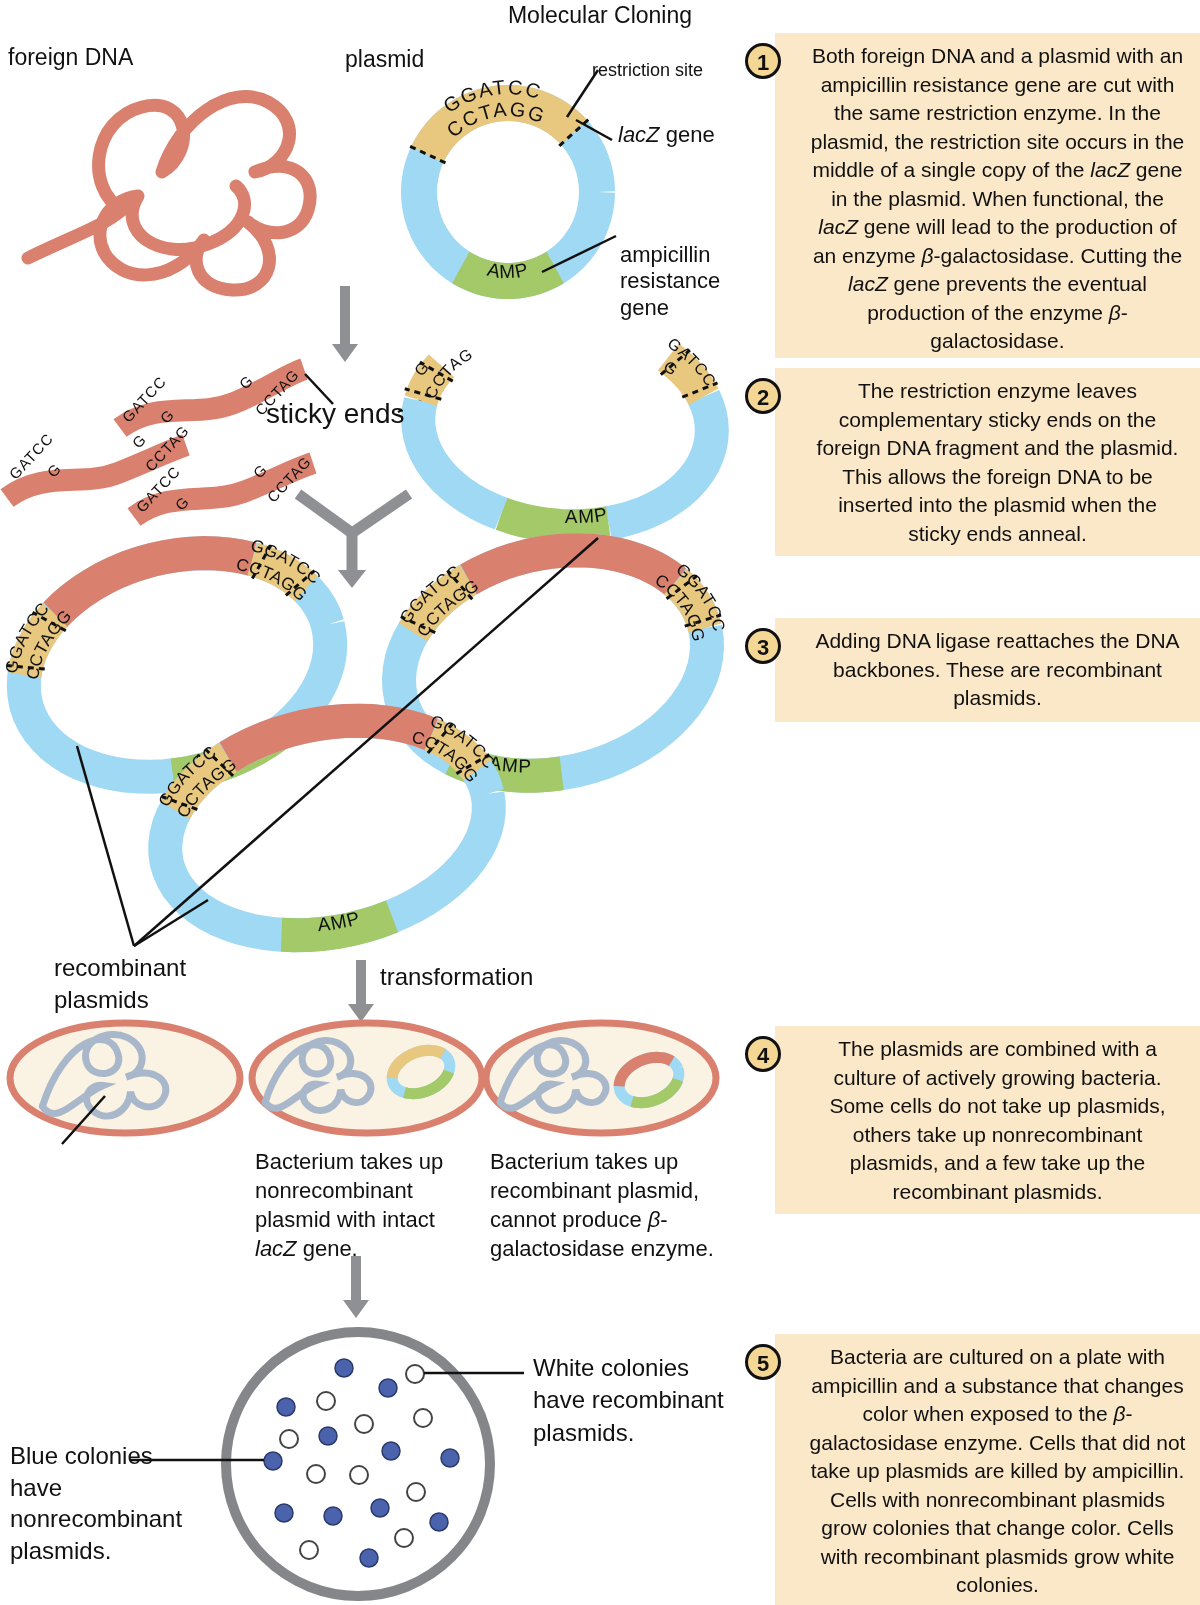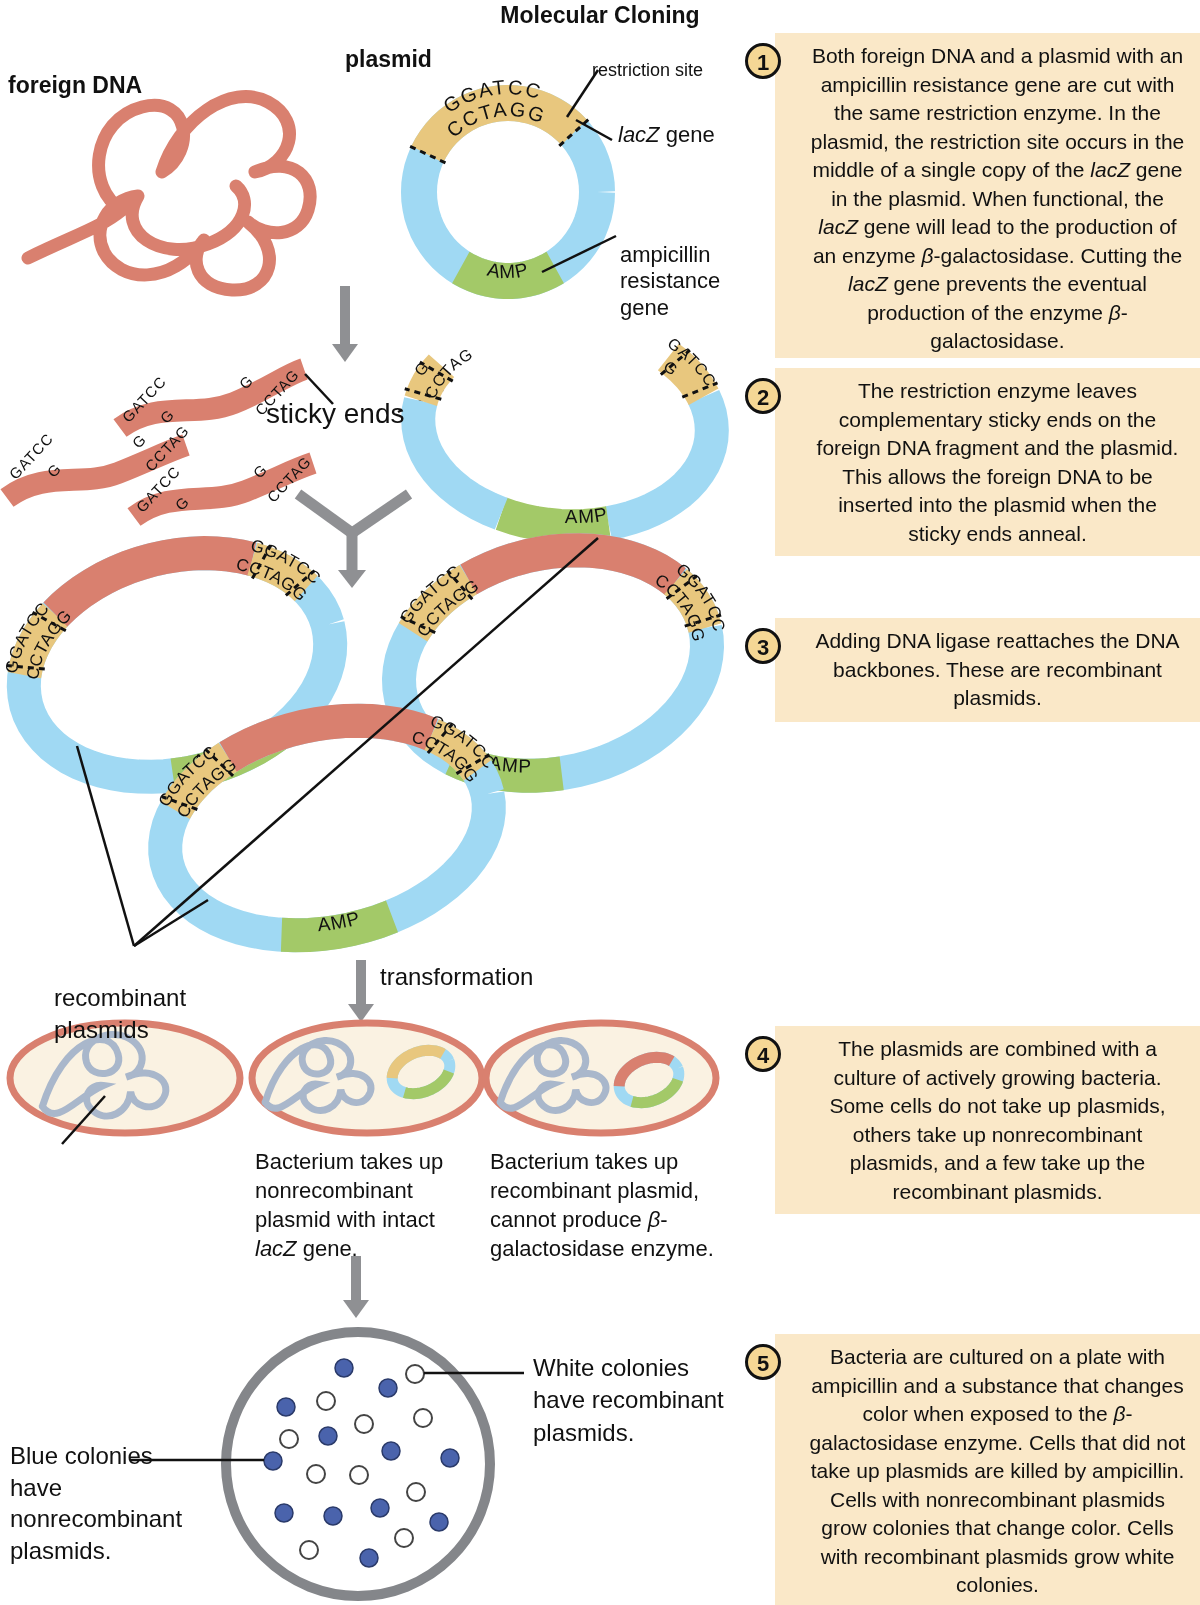--- a/index.html
+++ b/index.html
@@ -1,19 +1,19 @@
 <!DOCTYPE html>
 <html><head>
 <meta charset="utf-8">
 <style>
   html,body{margin:0;padding:0;background:#fff;color:#111;font-family:"Liberation Sans",sans-serif;}
   #page{position:relative;width:1200px;height:1605px;overflow:hidden;background:#fff;}
   svg#diagram{position:absolute;left:0;top:0;}
   .lbl{position:absolute;line-height:1.2;}
-  .bold{font-weight:bold;}
+  .bold{font-weight:normal;}
   .stepbox{position:absolute;left:775px;width:425px;background:#FAE8C8;}
   .stepnum{position:absolute;left:-30px;top:10px;width:36px;height:36px;border-radius:50%;
            background:#F5D795;border:3px solid #111;text-align:center;line-height:34px;
            font-weight:bold;font-size:22px;box-sizing:border-box;}
   .steptext{padding:9px 14px 6px 34px;font-size:21px;line-height:1.36;text-align:center;}
   .cap{position:absolute;font-size:22px;line-height:1.32;}
   i{font-style:italic;}
 </style>
 </head>
 <body>
@@ -204,27 +204,27 @@
         <circle cx="359" cy="1475" r="9" fill="#fff" stroke="#444444" stroke-width="2"></circle>
         <circle cx="416" cy="1492" r="9" fill="#fff" stroke="#444444" stroke-width="2"></circle>
         <circle cx="404" cy="1538" r="9" fill="#fff" stroke="#444444" stroke-width="2"></circle>
         <circle cx="309" cy="1550" r="9" fill="#fff" stroke="#444444" stroke-width="2"></circle>
         <line x1="424" y1="1373" x2="524" y2="1373" stroke="#111111" stroke-width="2.5"></line>
         <line x1="130" y1="1460" x2="264" y2="1460" stroke="#111111" stroke-width="2.5"></line>
       </g>
     </svg>
 
   <div class="lbl bold" style="left:480px;top:2px;width:240px;text-align:center;font-size:23px;">Molecular Cloning</div>
-  <div class="lbl bold" style="left:8px;top:44px;font-size:23px;margin-top:28px;">foreign DNA</div>
+  <div class="lbl bold" style="left:8px;top:44px;font-size:23px;">foreign DNA</div>
   <div class="lbl bold" style="left:345px;top:46px;font-size:23px;">plasmid</div>
   <div class="lbl" style="left:592px;top:60px;width:122px;font-size:18px;">restriction site</div>
   <div class="lbl" style="left:618px;top:122px;width:150px;font-size:22px;"><i>lacZ</i><span> gene</span></div>
   <div class="lbl" style="left:620px;top:210px;width:120px;font-size:22px;margin-top:32px;">ampicillin resistance gene</div>
   <div class="lbl" style="left:266px;top:397px;font-size:28px;text-align:right;">sticky ends</div>
-  <div class="lbl" style="left:54px;top:952px;width:150px;font-size:24px;line-height:1.35;margin-top:30px;">recombinant plasmids</div>
+  <div class="lbl" style="left:54px;top:952px;width:150px;font-size:24px;line-height:1.35;">recombinant plasmids</div>
   <div class="lbl" style="left:380px;top:963px;font-size:24px;">transformation</div>
   <div class="lbl" style="left:10px;top:1440px;width:178px;font-size:24px;line-height:1.32;">Blue colonies have nonrecombinant plasmids.</div>
   <div class="lbl" style="left:533px;top:1352px;width:200px;font-size:24px;line-height:1.35;">White colonies have recombinant plasmids.</div>
 
   <div class="cap" style="left:490px;top:1147px;width:240px;"><span>Bacterium takes up recombinant plasmid, cannot produce </span><i>β</i><span>-galactosidase enzyme.</span></div>
   <div class="cap" style="left:255px;top:1147px;width:225px;"><span>Bacterium takes up nonrecombinant plasmid with intact </span><i>lacZ</i><span> gene.</span></div>
 
   <div class="stepbox" style="top:33px;height:325px;">
     <div class="stepnum">1</div>
     <div class="steptext"><span>Both foreign DNA and a plasmid with an ampicillin resistance gene are cut with the same restriction enzyme. In the plasmid, the restriction site occurs in the middle of a single copy of the </span><i>lacZ</i><span> gene in the plasmid. When functional, the </span><i>lacZ</i><span> gene will lead to the production of an enzyme </span><i>β</i><span>-galactosidase. Cutting the </span><i>lacZ</i><span> gene prevents the eventual production of the enzyme </span><i>β</i><span>-galactosidase.</span></div>

